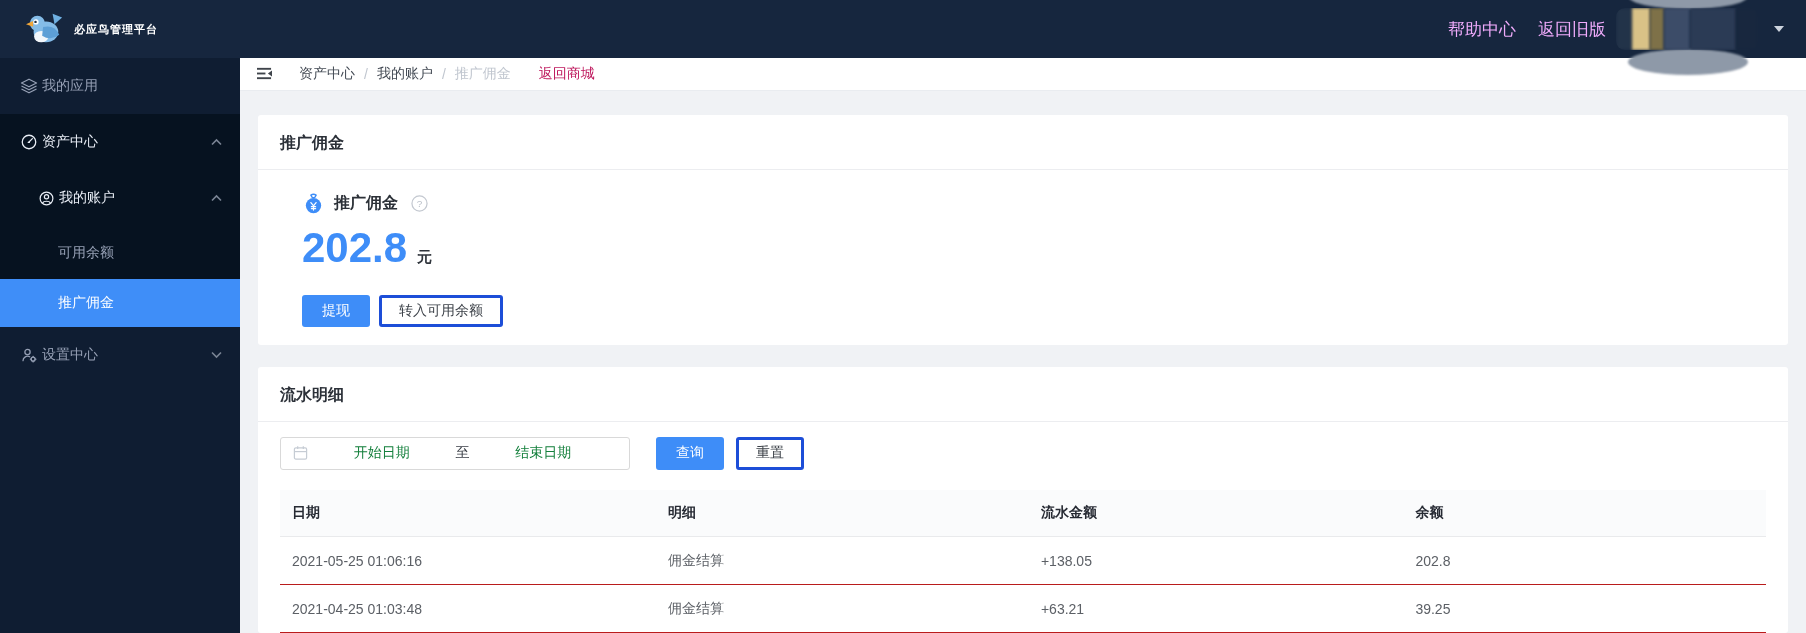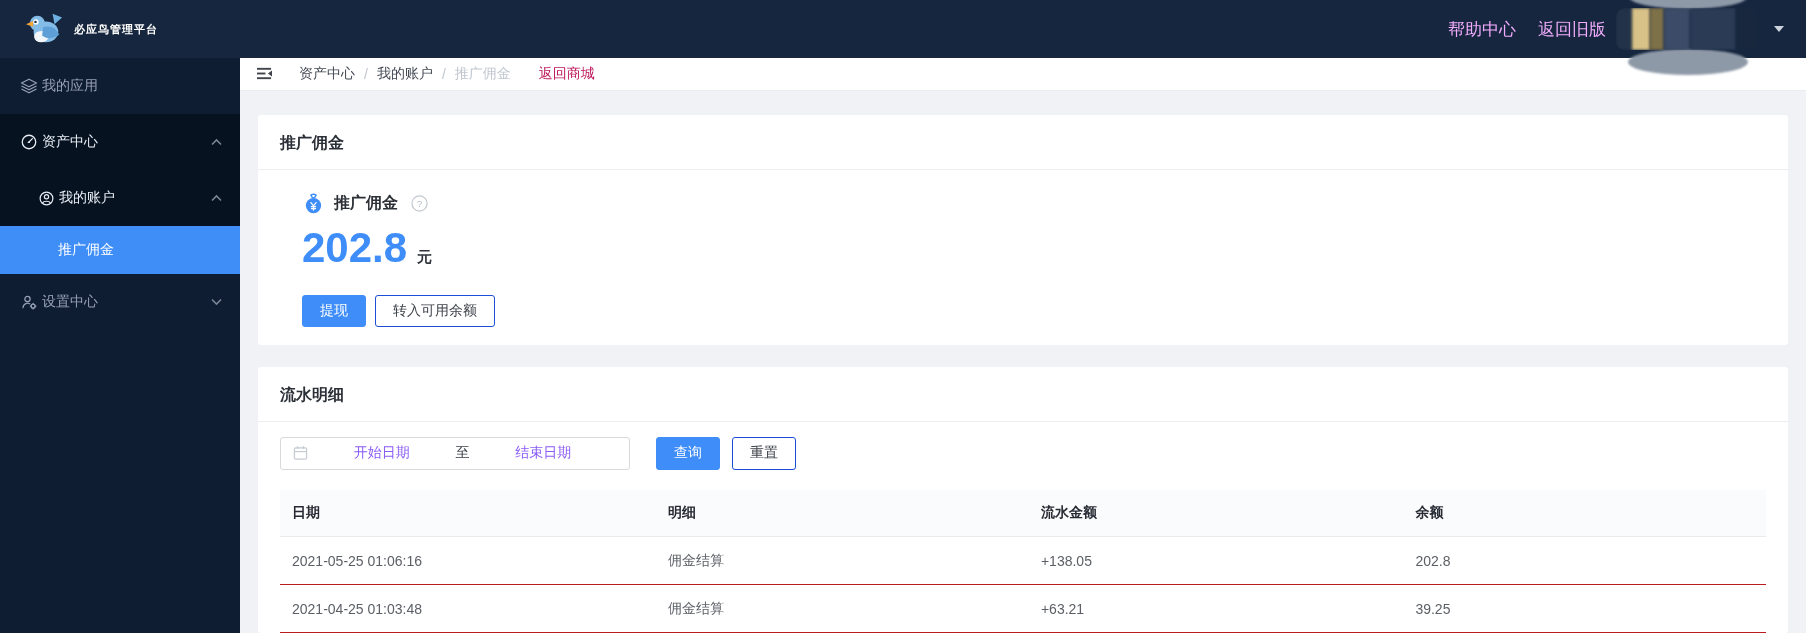--- a/index.html
+++ b/index.html
@@ -56,30 +56,30 @@
                  color:#2b3038; border-bottom:1px solid #ecedf0; }
 
   .card1-body { padding:22px 44px 18px; }
   .stat-row { display:flex; align-items:center; gap:9px; }
   .stat-title { font-size:16px; font-weight:bold; color:#2c3138; }
   .help-icon { margin-left:4px; cursor:pointer; }
   .amount-row { margin-top:12px; display:flex; align-items:baseline; gap:10px; }
   .amount { font-size:42px; font-weight:bold; color:#3e8df8; line-height:1; }
   .unit { font-size:15px; color:#30353c; font-weight:bold; }
   .btn-row { margin-top:26px; display:flex; gap:9px; }
-  .btn { height:32px; padding:0 17px; font-size:14px; border-radius:3px; border:1px solid #1d4ed8;
+  .btn { height:32px; padding:0 17px; font-size:14px; border-radius:3px; border:3px solid #1d4ed8;
          background:#ffffff; color:#3c4148; cursor:pointer; font-family:inherit; }
   .btn.primary { background:#3e8df8; border-color:#3e8df8; color:#ffffff; }
 
   .card2-body { padding:15px 22px 0; }
   .filter-row { display:flex; align-items:center; }
   .range-picker { width:350px; height:33px; border:1px solid #d9d9d9; border-radius:3px;
                   display:flex; align-items:center; padding:0 12px; font-size:14px;
                   background:#ffffff; cursor:pointer; }
-  .range-picker .half { flex:1; text-align:center; color:#8b5cf6; }
+  .range-picker .half { flex:1; text-align:center; color:#15803d; }
   .range-sep { color:#383d45; }
   .filter-row .btn { height:33px; }
   .btn-query { margin-left:26px; }
   .btn-reset { margin-left:12px; }
 
   .tx-table { width:100%; border-collapse:collapse; margin-top:20px; font-size:14px; table-layout:fixed; }
   .tx-table th { background:#fafbfc; font-weight:bold; color:#262a33; text-align:left; height:47px;
                  padding-left:12px; border-bottom:1px solid #e9eaec; }
   .tx-table td { height:48px; padding-left:12px; color:#5c6066; border-bottom:1px solid #b91c1c; }
   .tx-table .c1{width:25.3%;} .tx-table .c2{width:25.1%;} .tx-table .c3{width:25.2%;} .tx-table .c4{width:24.4%;}
@@ -152,20 +152,23 @@
             <circle cx="12" cy="12" r="9"></circle>
             <circle cx="12" cy="9.5" r="3"></circle>
             <path d="M6.5 18.5 c1.5 -3.5 9.5 -3.5 11 0"></path>
           </svg>
           <span>我的账户</span>
           <svg class="chev" width="11" height="8" viewBox="0 0 11 8" fill="none" stroke="#7a8494" stroke-width="1.6">
               <polyline points="1,6.5 5.5,2 10,6.5"></polyline>
             </svg>
         </div>
 
+        <div class="side-item leaf">
+          <span>可用余额</span>
+        </div>
 
         <div class="side-item leaf selected">
           <span>推广佣金</span>
         </div>
 
       </div>
 
       <div class="side-item">
         <svg class="sicon" width="18" height="18" viewBox="0 0 24 24" fill="none" stroke="currentColor" stroke-width="1.7" stroke-linecap="round">
           <circle cx="10" cy="8" r="3.5"></circle>

